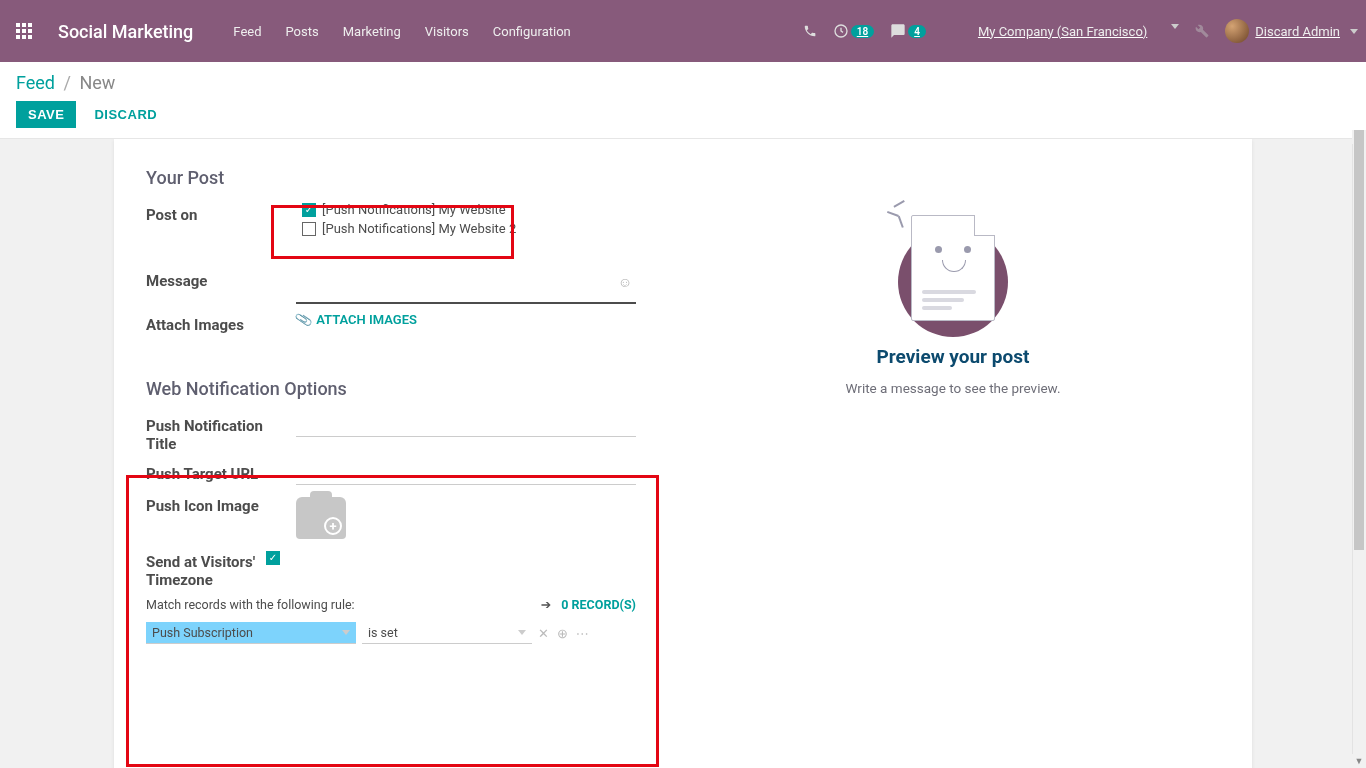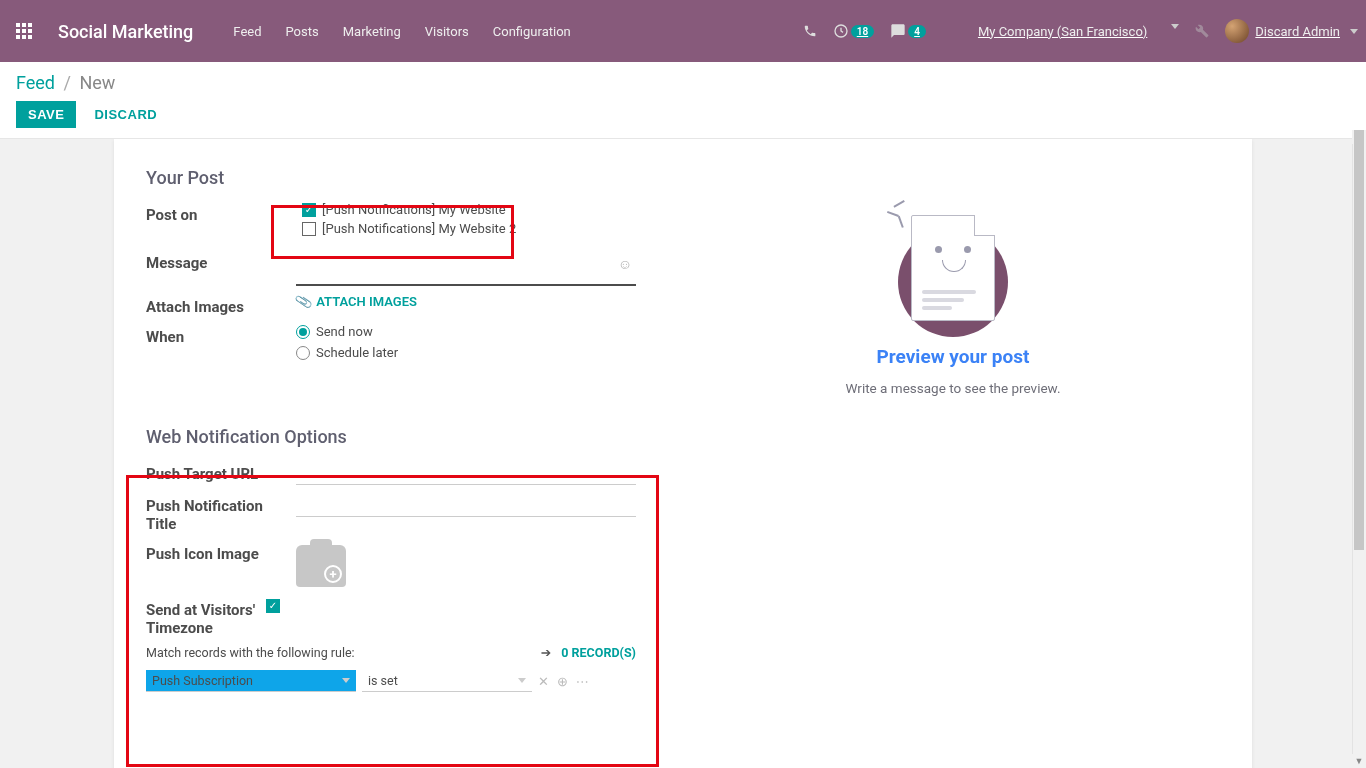--- a/index.html
+++ b/index.html
@@ -168,21 +168,21 @@
     border:2px solid #fff;
     display:flex;align-items:center;justify-content:center;
     color:#fff; font-weight:700; font-size:13px;
   }
 
   .rule-bar { display:flex; align-items:center; justify-content:space-between; font-size:12.5px; margin-top:6px;}
   .rule-right { display:flex; align-items:center; gap:10px; color:#00a09d;}
   .arrow-icon { color:#555;}
   .rule-row { display:flex; align-items:center; gap:6px; margin-top:10px;}
   .rule-sel {
-    border:none; border-bottom:1px solid #ccc; background:#0ea5e9;
+    border:none; border-bottom:1px solid #ccc; background:#7dd3fc;
     padding: 3px 6px; font-size:12.5px; min-width: 110px;
     display:inline-flex; justify-content:space-between; align-items:center;
     cursor:pointer;
   }
   .rule-sel.plain { background:transparent; min-width: 170px;}
   .rule-icons { display:flex; gap:8px; color:#bbb;}
   .rule-icons span { cursor:pointer; }
 
   
   .preview-img {
@@ -213,21 +213,21 @@
   .preview-page .line { position:absolute; left:10px; height:4px; background:#d9d9e0; border-radius:2px;}
   .preview-page .l1 { top:74px; width:54px;}
   .preview-page .l2 { top:82px; width:42px;}
   .preview-page .l3 { top:90px; width:30px;}
   .preview-spark { position:absolute; left:-2px; top:2px;}
   .preview-spark span { position:absolute; background:#9a9aad; height:1.5px;}
   .preview-spark .s1 { width:12px; transform:rotate(-30deg); left:2px; top:2px;}
   .preview-spark .s2 { width:12px; transform:rotate(20deg); left:-4px; top:12px;}
   .preview-spark .s3 { width:12px; transform:rotate(70deg); left:4px; top:20px;}
 
-  .preview-title { font-size:19px; font-weight:700; color:#3b82f6; margin-top:16px;}
+  .preview-title { font-size:19px; font-weight:700; color:#0c4a6e; margin-top:16px;}
   .preview-sub { font-size:13.5px; color:#6e6e78; margin-top:12px;}
 
   
   .hl-box {
     position: absolute;
     border: 3px solid #e30613;
     pointer-events: none;
     z-index: 50;
   }
 
@@ -336,63 +336,50 @@
             <span class="cb checked"></span>
             <span>[Push Notifications] My Website</span>
           </div>
           <div class="checkbox-row">
             <span class="cb"></span>
             <span>[Push Notifications] My Website 2</span>
           </div>
         </div>
       </div>
 
-      <div class="form-row" style="margin-top:10px;">
+      <div class="form-row" style="margin-top:28px;">
         <div class="form-label">Message</div>
         <div class="form-field">
           <div class="textarea-box">
             <span class="emoji-icon">☺</span>
           </div>
         </div>
       </div>
 
       <div class="form-row" style="margin-top:4px;">
         <div class="form-label">Attach Images</div>
         <div class="form-field">
           <span class="attach-link">
             <span class="paperclip">📎</span>
             <span>ATTACH IMAGES</span>
           </span>
         </div>
       </div>
 
 
-      <div class="form-row">
-        <div class="form-label">When</div>
-        <div class="form-field">
-          <div class="radio-row">
-            <span class="radio on"></span>
-            <span>Send now</span>
-          </div>
-          <div class="radio-row">
-            <span class="radio"></span>
-            <span>Schedule later</span>
-          </div>
-        </div>
-      </div>
-
-      <div id="webopt-block" style="margin-top:60px;">
+
+      <div id="webopt-block" style="margin-top:44px;">
         <h2 class="section-title">Web Notification Options</h2>
 
+        <div class="form-row">
+          <div class="form-label">Push Notification Title</div>
+          <div class="form-field"><input class="text-input" style=""></div>
+        </div>
         <div class="form-row">
           <div class="form-label">Push Target URL</div>
-          <div class="form-field"><input class="text-input" style=""></div>
-        </div>
-        <div class="form-row">
-          <div class="form-label">Push Notification Title</div>
           <div class="form-field"><input class="text-input" style=""></div>
         </div>
         <div class="form-row">
           <div class="form-label">Push Icon Image</div>
           <div class="form-field">
             <div class="camera-placeholder">
               <div class="plus">+</div>
             </div>
           </div>
         </div>

